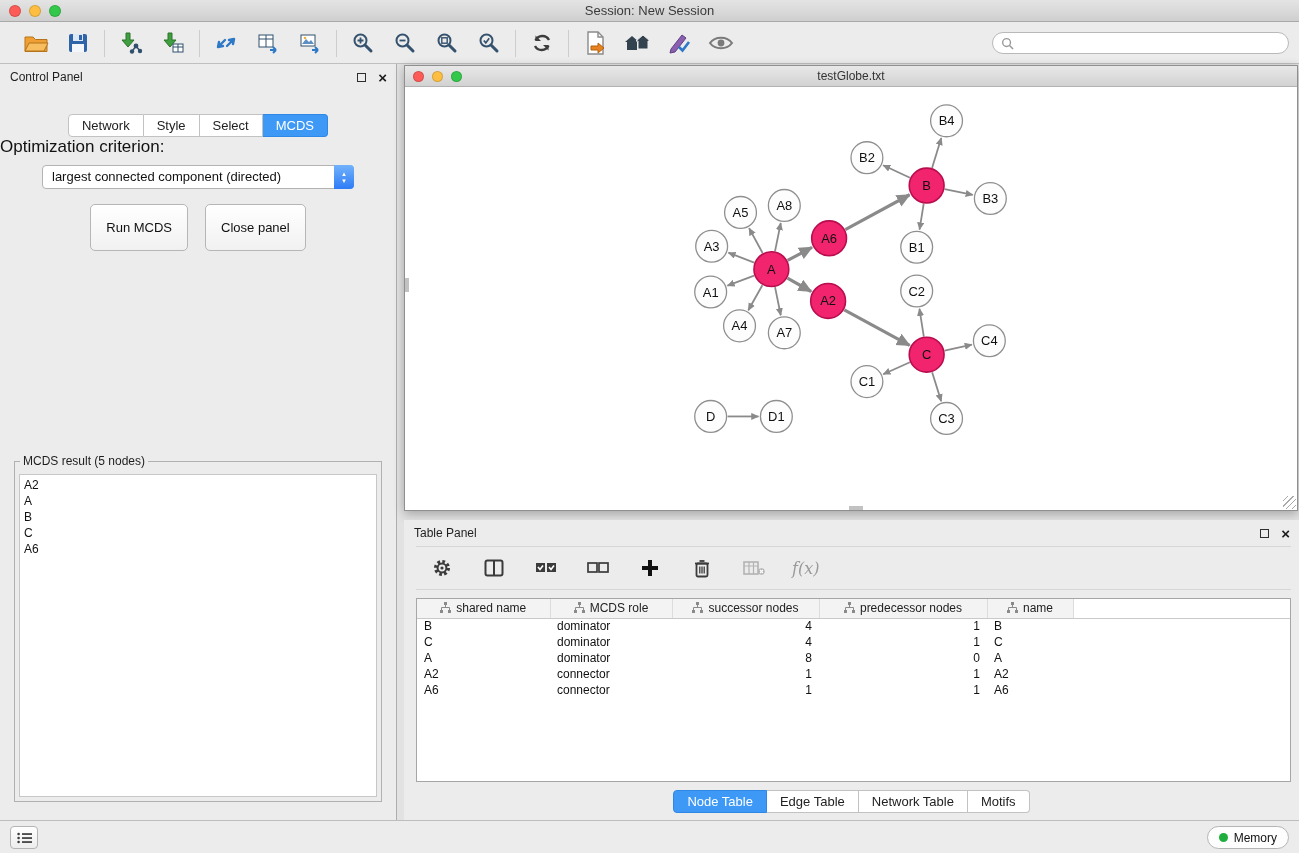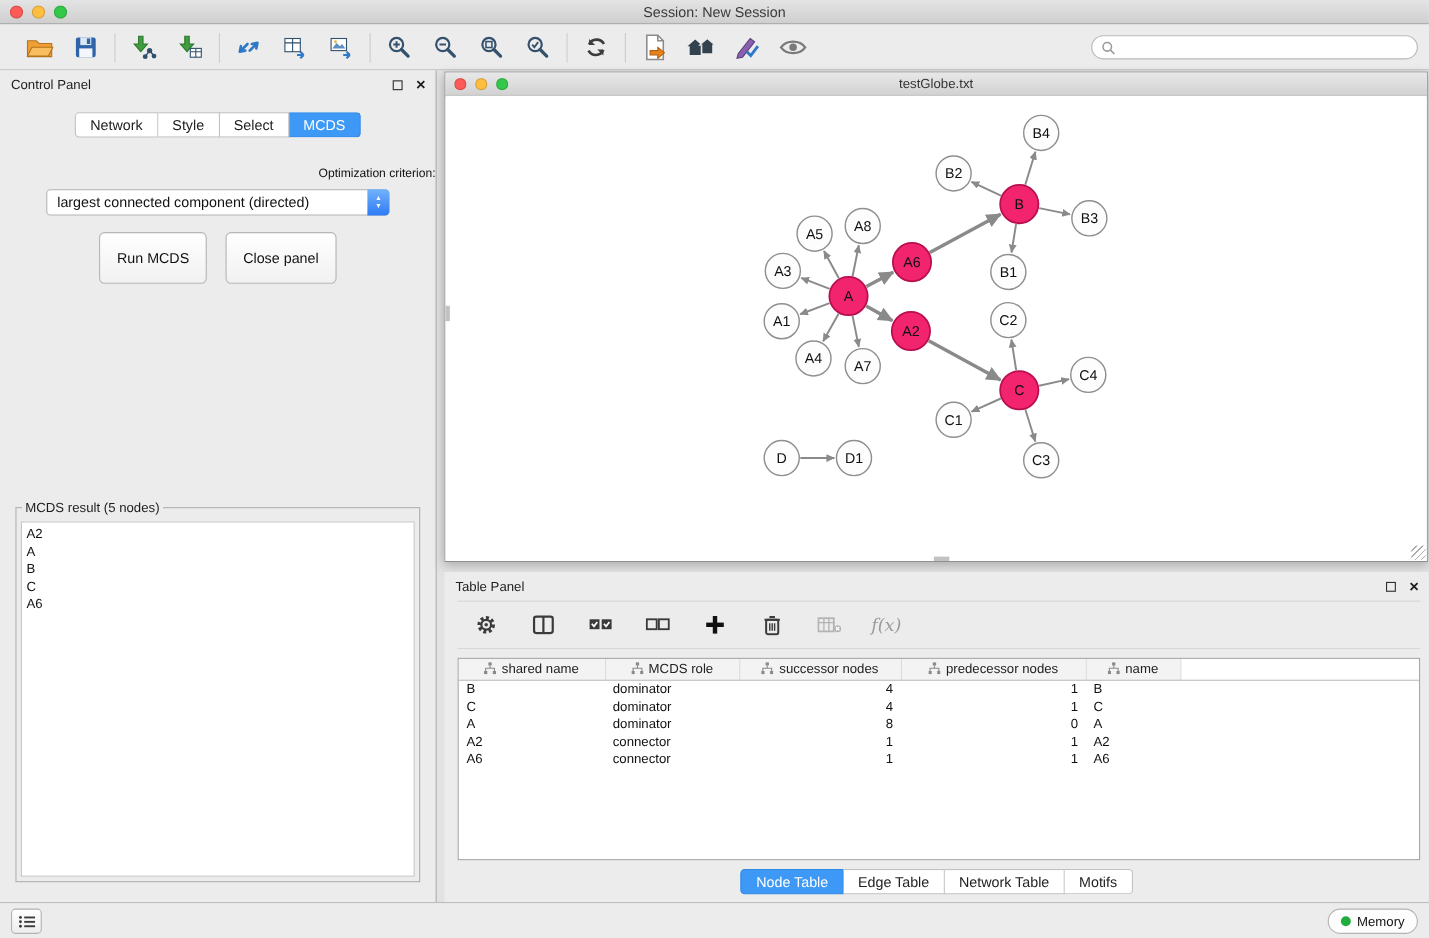--- a/index.html
+++ b/index.html
@@ -27,27 +27,27 @@
   
   .main { position:absolute; top:64px; left:0; right:0; bottom:33px; background:#e2e2e2; }
 
   
   .control-panel { position:absolute; left:0; top:0; bottom:0; width:397px; background:#ececec; border-right:1px solid #aeaeae; }
   .panel-header { height:26px; line-height:26px; padding:0 10px; font-size:12px; color:#1e1e1e; position:relative; }
   .ph-icons { position:absolute; right:9px; top:0; height:100%; display:flex; align-items:center; gap:12px; }
   .float-ico { width:9px; height:9px; border:1.5px solid #2e2e2e; display:inline-block; }
   .close-ico { font-size:15px; font-weight:bold; color:#1c1c1c; line-height:9px; }
 
-  .seg-tabs { display:flex; justify-content:center; margin-top:12px; }
+  .seg-tabs { display:flex; justify-content:center; margin-top:24px; }
   .seg { font-size:13px; padding:3px 13px; background:#fff; border:1px solid #c2c2c2; border-left:none; color:#222; cursor:default; }
   .seg:first-child { border-left:1px solid #c2c2c2; border-radius:4px 0 0 4px; }
   .seg:last-child { border-radius:0 4px 4px 0;text-align:center; }
   .seg.active { background:#3d99f5; border-color:#2f87e6; color:#fff; }
 
-  .opt-label { text-align:right; margin-top:27px; font-size:11px; color:#111; }
+  .opt-label { text-align:left; font-size:17px; color:#111; }
   .dropdown { margin:8px auto 0; width:312px; height:24px; background:#fff; border:1px solid #b3b3b3;
     border-radius:4px; position:relative; font-size:13px; line-height:22px; padding-left:9px; color:#111; }
   .dd-cap { position:absolute; right:-1px; top:-1px; width:20px; height:24px; border-radius:0 4px 4px 0;
     background:linear-gradient(#72b2fb,#2e7bf6); color:#fff; display:flex; flex-direction:column;
     align-items:center; justify-content:center; font-size:7px; line-height:7px; }
   .btn-row { display:flex; justify-content:center; gap:17px; margin-top:15px; }
   .mac-btn { background:linear-gradient(#ffffff,#f1f1f1); border:1px solid #b6b6b6; border-radius:5px;
     font-size:13px; padding:15px 15px; color:#111; font-family:inherit; }
 
   .result-fieldset { position:absolute; left:14px; right:14px; top:390px; bottom:18px;

